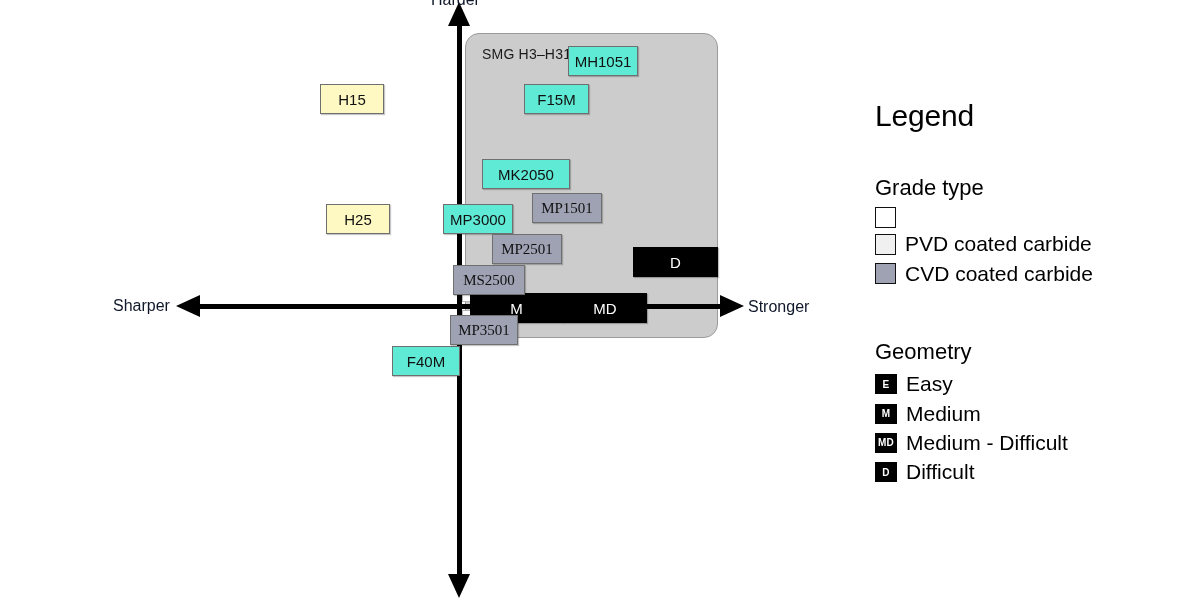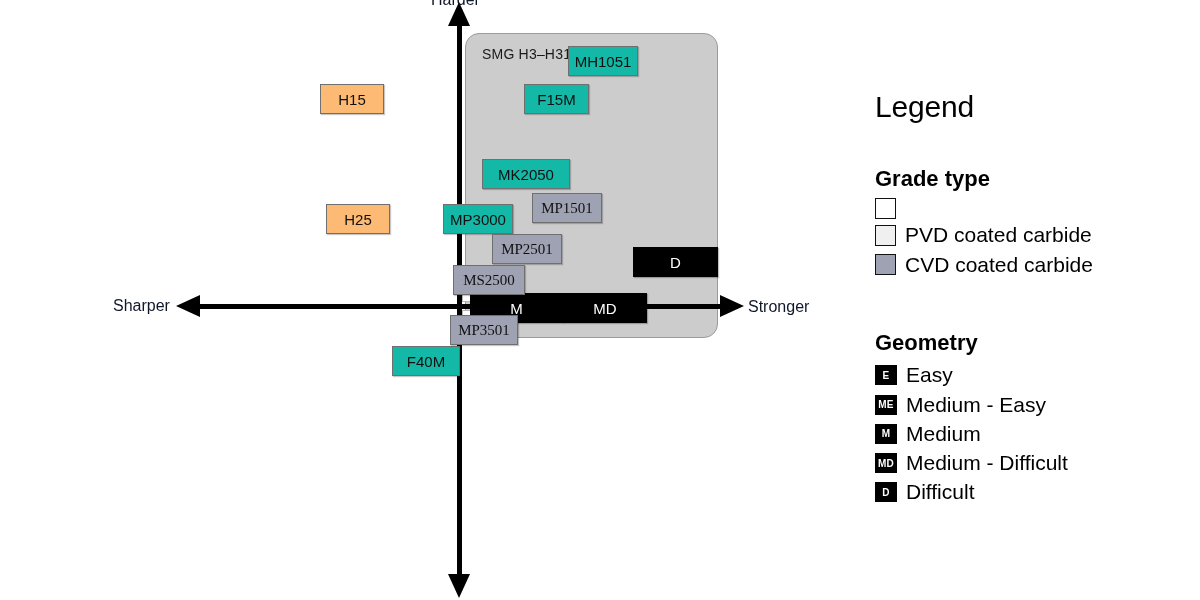--- a/index.html
+++ b/index.html
@@ -106,22 +106,22 @@
     border: 1px solid #6f6f6f;
     font-size: 15px;
     color: #111;
     display: flex;
     align-items: center;
     justify-content: center;
     white-space: nowrap;
     height: 30px;
     box-shadow: 1px 1px 1px rgba(0,0,0,.22);
   }
-  .grade.uncoated { background: #fdba74; }
-  .grade.pvd      { background: #14b8a6; text-align: center; }
+  .grade.uncoated { background: #fef9c3; }
+  .grade.pvd      { background: #5eead4; text-align: center; }
   .grade.cvd      { background: #9ea2b3; font-family: Liberation Serif, serif; }
 
   
   .geo-bar {
     position: absolute;
     box-sizing: border-box;
     background: #000000;
     color: #ffffff;
     font-size: 15px;
     display: flex;
@@ -140,26 +140,26 @@
   
   #legend {
     position: absolute;
     left: 875px; top: 84px;
     width: 300px;
   }
   #legend-title {
     font-size: 30px;
     font-weight: 400;
     letter-spacing: -.2px;
-    margin: 8px 0 44px 0;
+    margin: 17px 0 44px 0;
     line-height: 1;
   }
   .legend-section-title {
     font-size: 22px;
-    font-weight: 700;
+    font-weight: 400;
     margin: 0 0 6px 0;
     line-height: 1.2;
   }
   .legend-row {
     display: flex;
     align-items: center;
     gap: 9px;
     margin-bottom: 3px;
   }
   .swatch {
@@ -256,24 +256,20 @@
   </div>
 
   <div id="geometry-section">
     <div class="legend-section-title">Geometry</div>
     <div id="geometry-rows">
         <div class="legend-row">
           <span class="geo-badge">E</span>
           <span class="legend-label">Easy</span>
         </div>
         <div class="legend-row">
-          <span class="geo-badge">ME</span>
-          <span class="legend-label">Medium - Easy</span>
-        </div>
-        <div class="legend-row">
           <span class="geo-badge">M</span>
           <span class="legend-label">Medium</span>
         </div>
         <div class="legend-row">
           <span class="geo-badge">MD</span>
           <span class="legend-label">Medium - Difficult</span>
         </div>
         <div class="legend-row">
           <span class="geo-badge">D</span>
           <span class="legend-label">Difficult</span>

